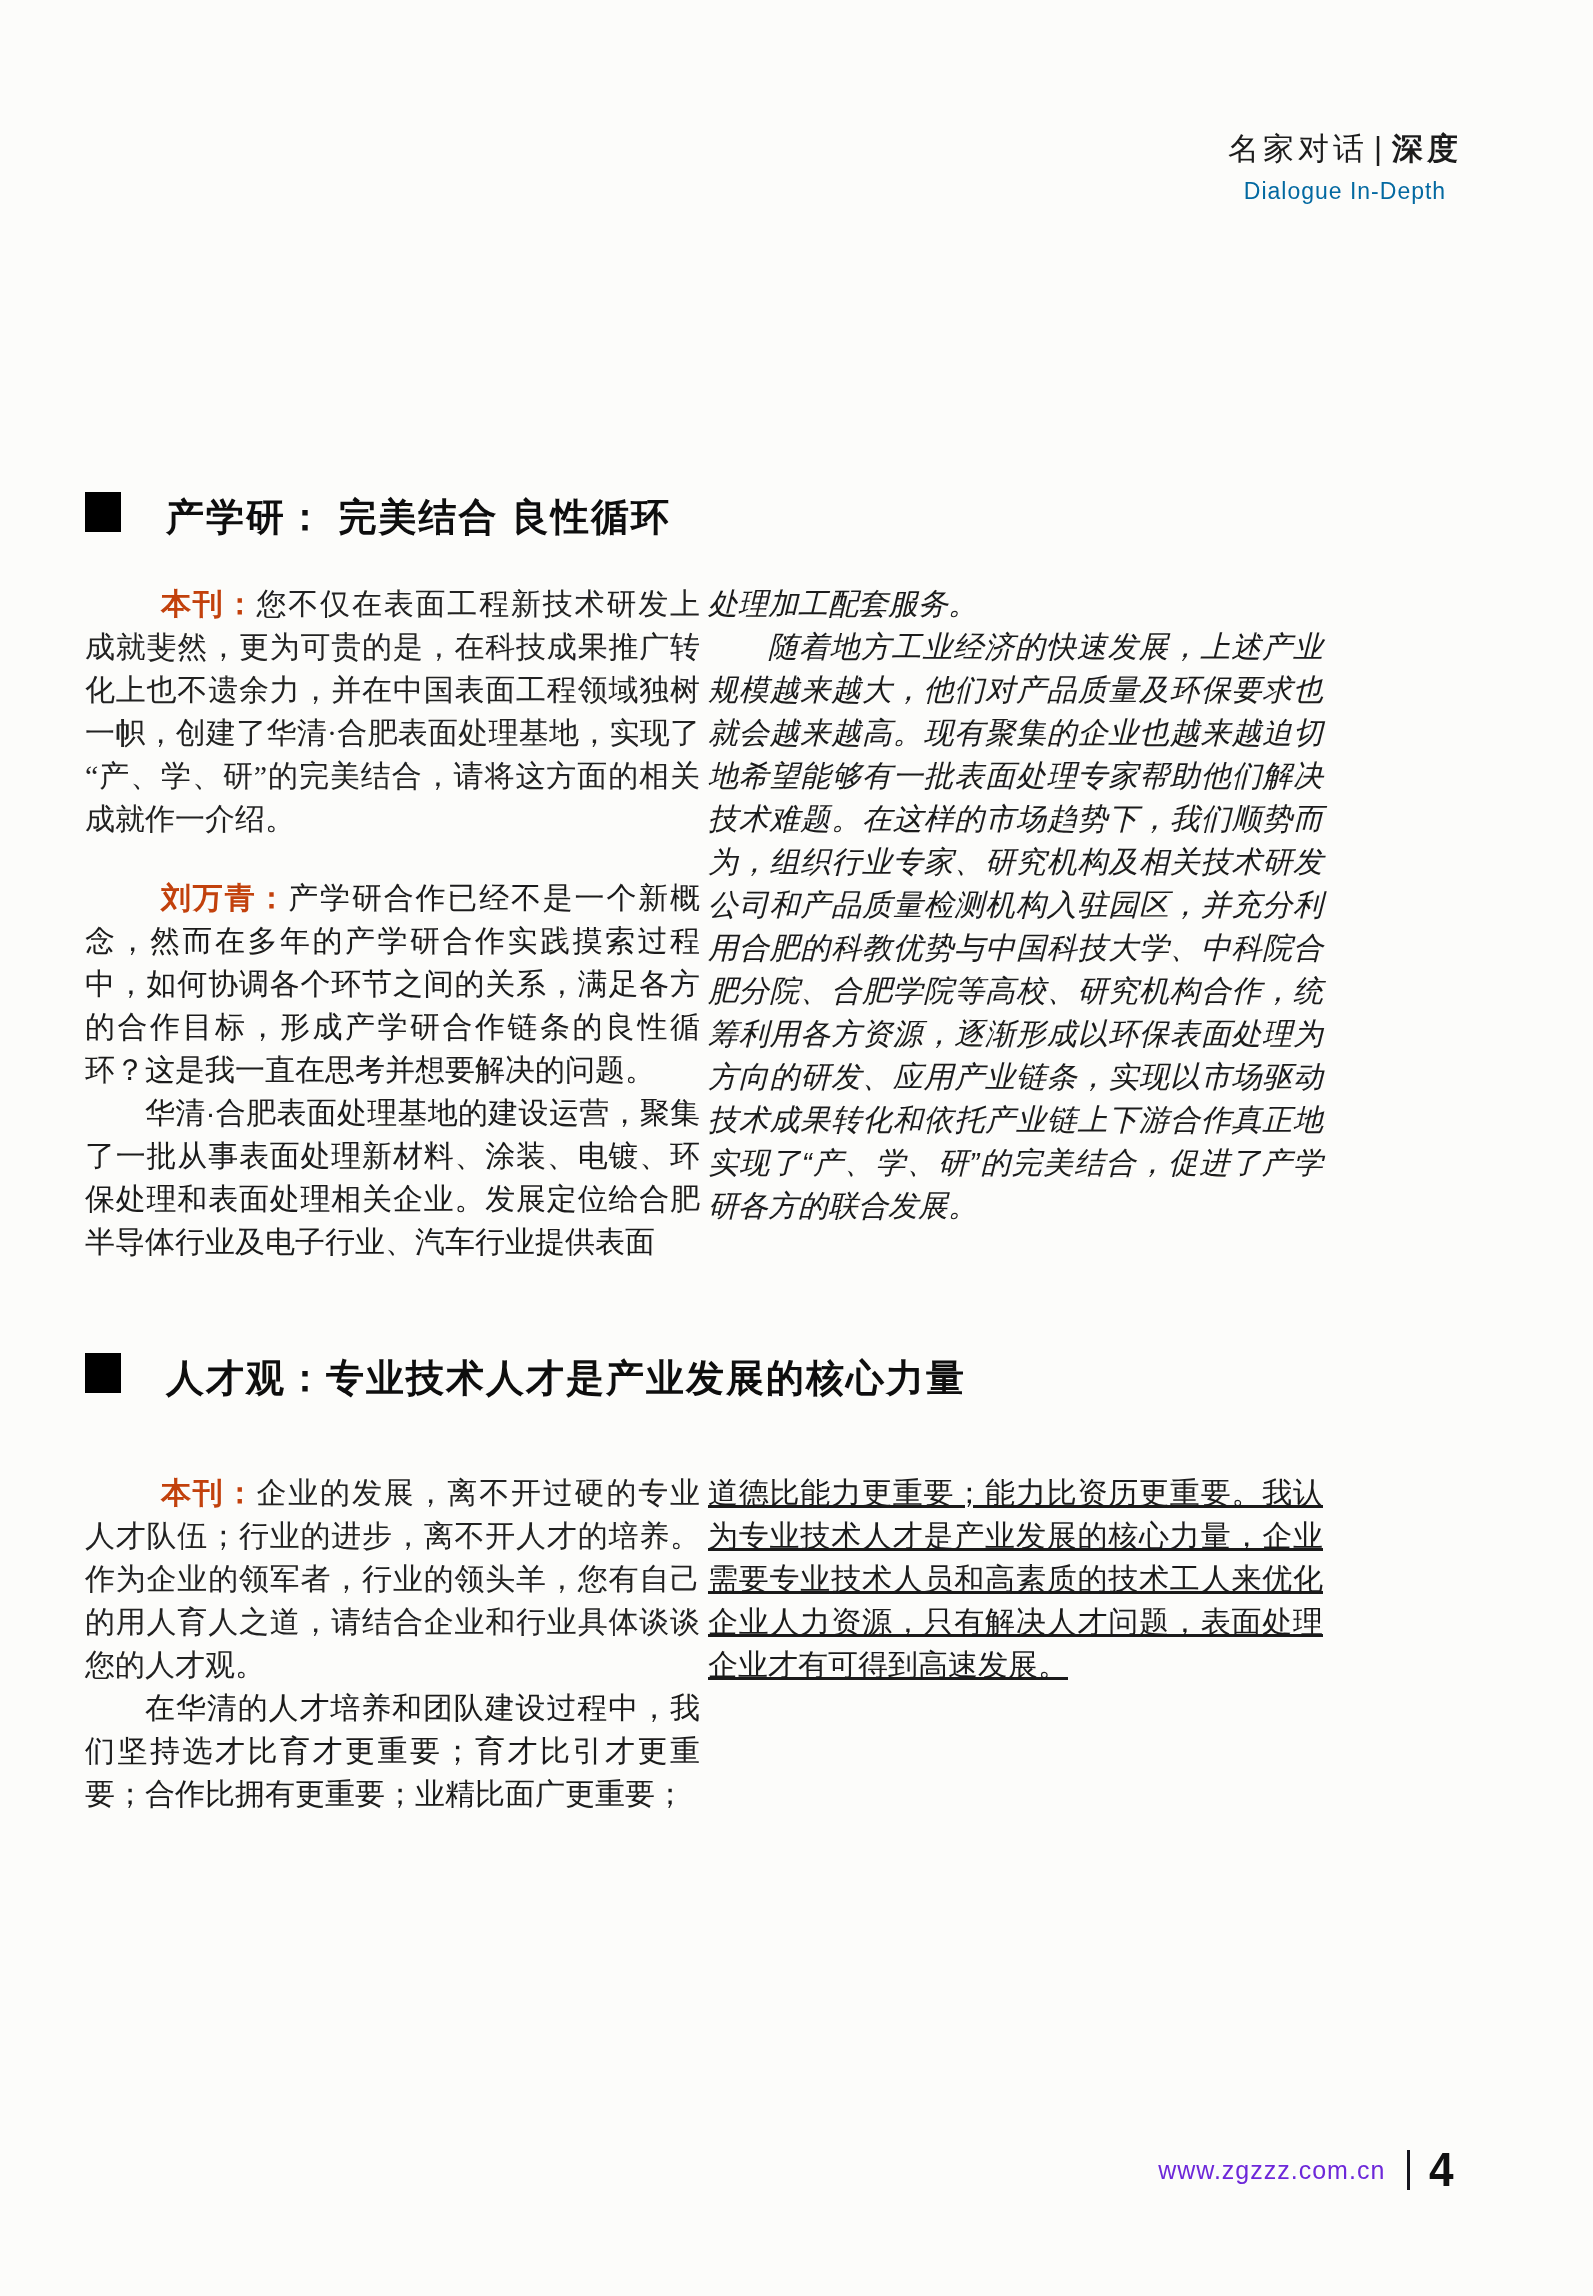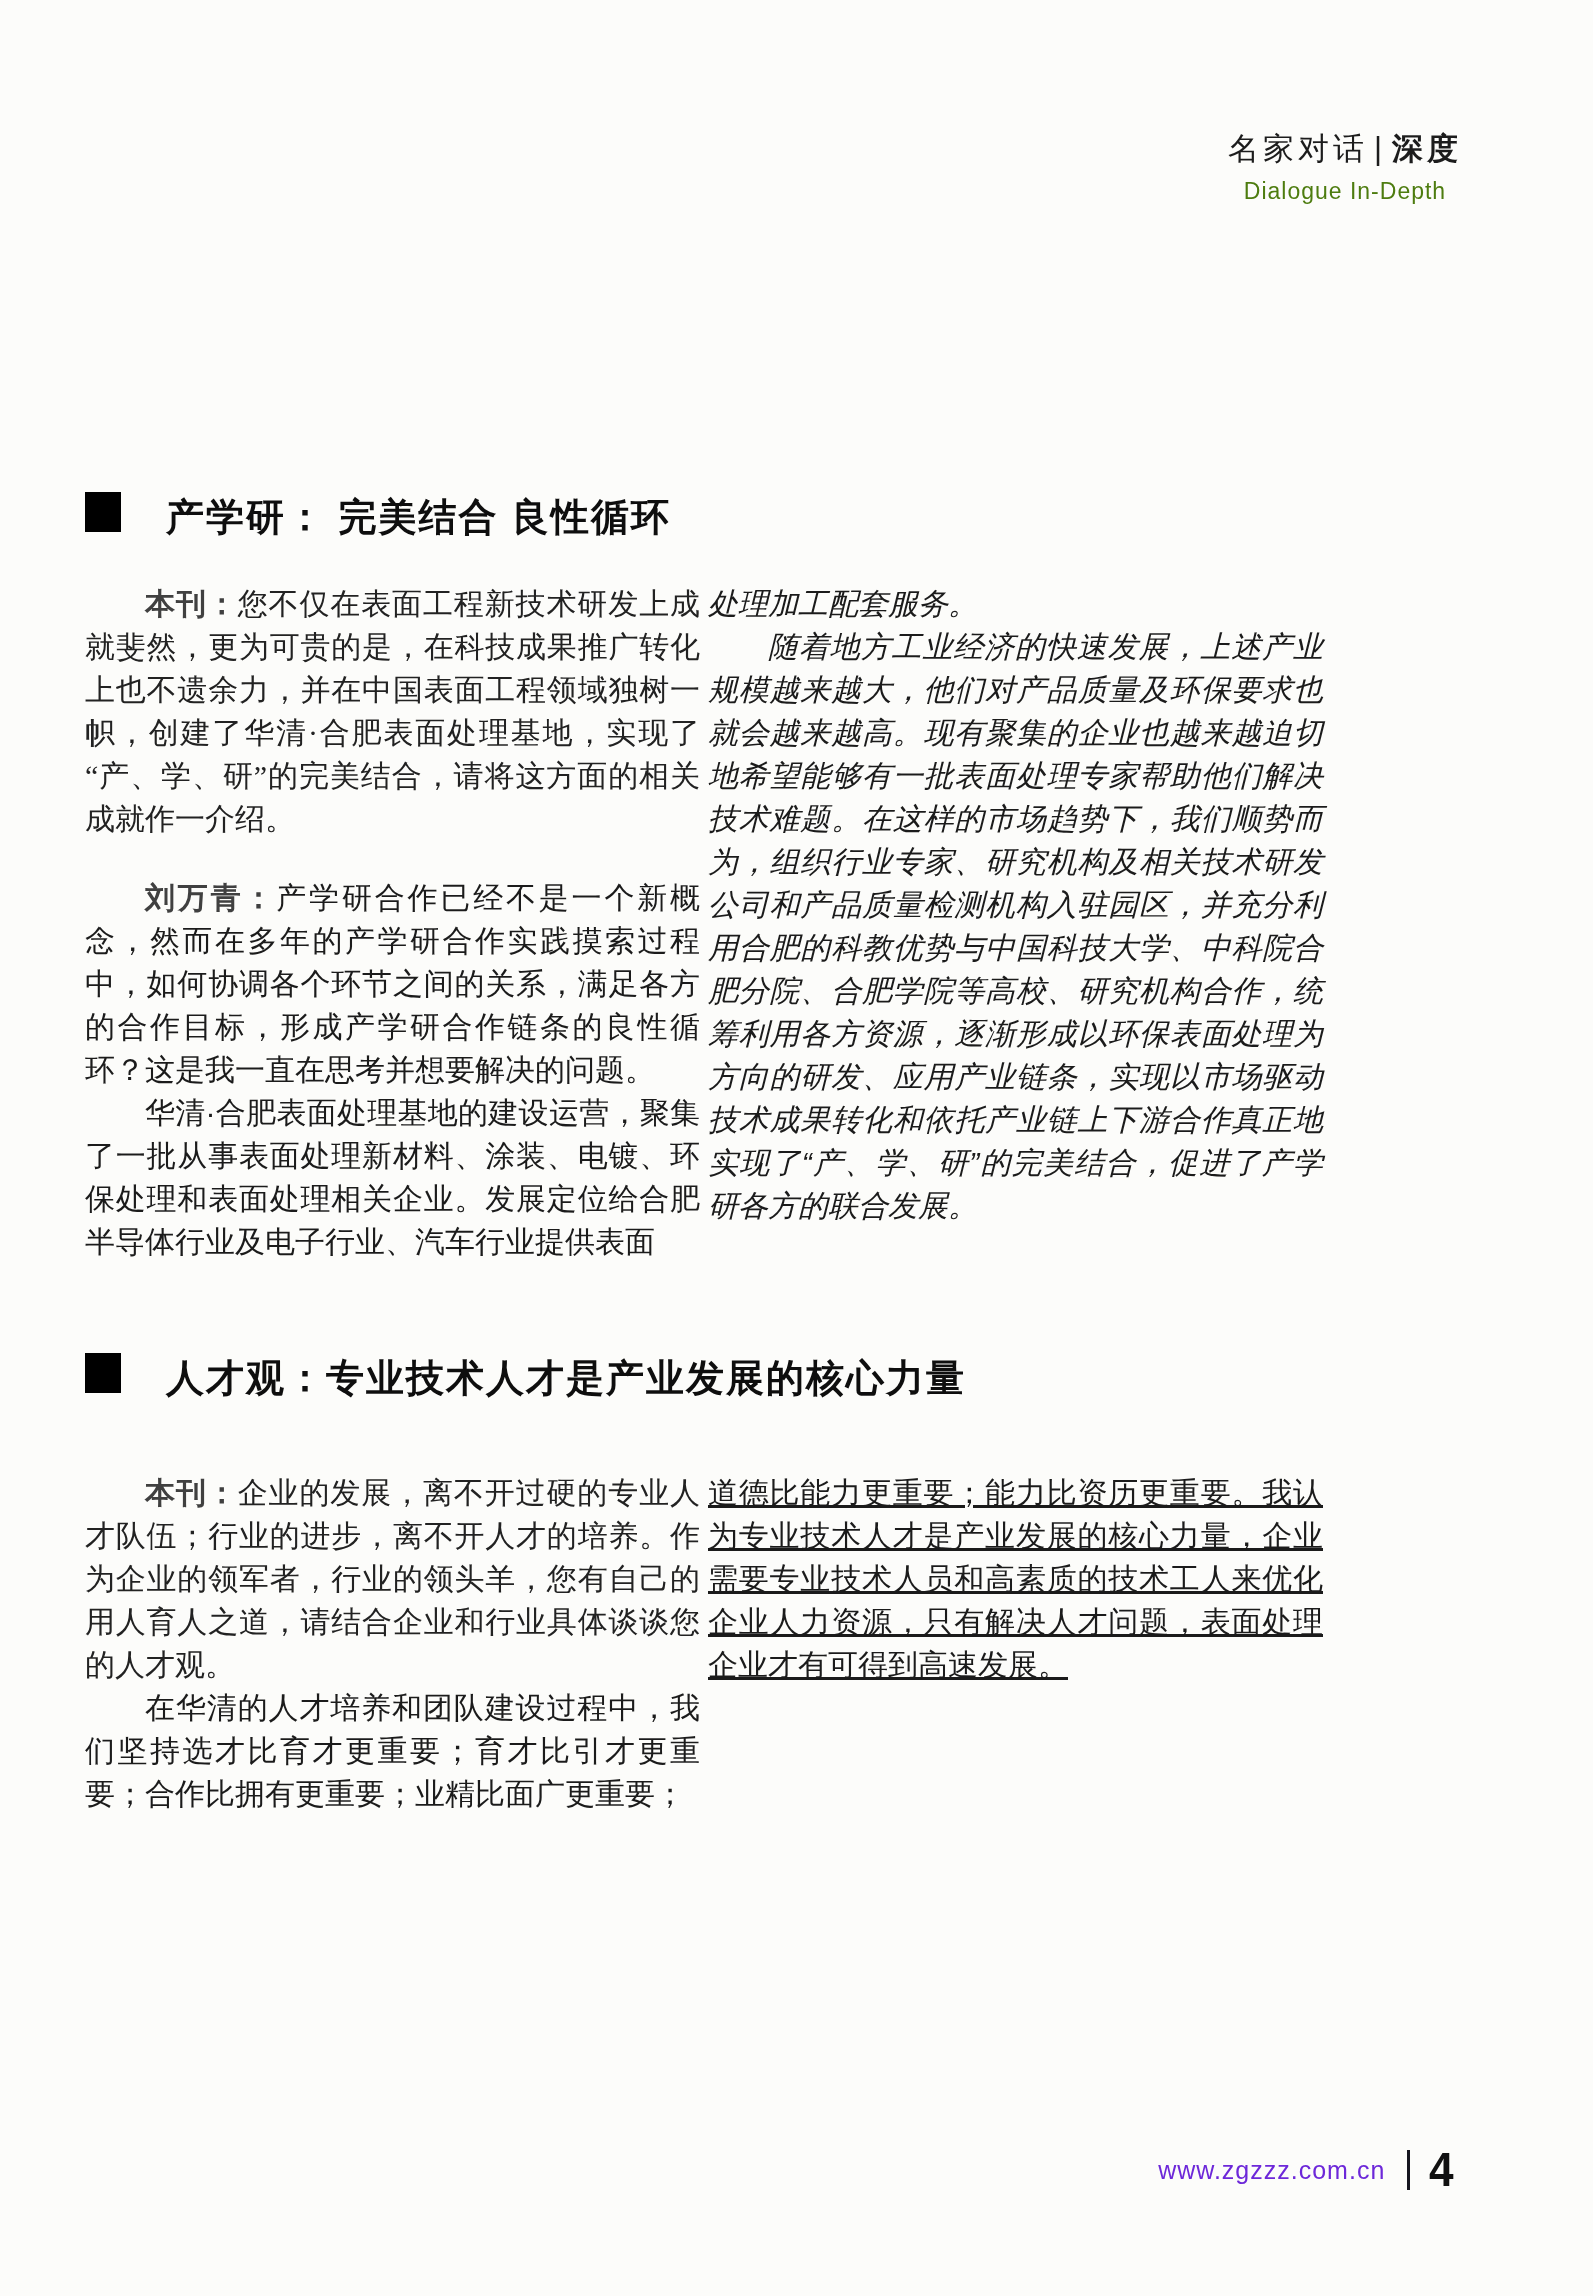--- a/index.html
+++ b/index.html
@@ -7,40 +7,40 @@
     width:1594px;height:2296px;position:relative;
     background:#fcfcfa;color:#171717;
     font-family:"Liberation Sans",sans-serif;
     overflow:hidden;
   }
   
   .page-head{position:absolute;top:128px;right:132px;text-align:center;}
   .head-zh{font-size:31px;letter-spacing:4px;white-space:nowrap;color:#1c1c1c;}
   .head-zh .divider{font-weight:300;padding:0 6px;color:#1c1c1c;}
   .head-zh .col-label{font-weight:bold;}
-  .head-en{font-size:23px;margin-top:8px;letter-spacing:1px;color:#4d7c0f;
+  .head-en{font-size:23px;margin-top:8px;letter-spacing:1px;color:#0369a1;
     font-family:"Liberation Sans",sans-serif;}
   
   .section-header{position:absolute;left:85px;display:flex;align-items:flex-start;gap:20px;}
   .sq{width:36px;height:40px;background:#000;flex:0 0 auto;margin-right:25px;}
   .section-title{font-size:38px;font-weight:bold;letter-spacing:2px;color:#0e0e0e;white-space:nowrap;}
   #sec1-header{top:492px;}
   #sec2-header{top:1353px;}
   
   .col{position:absolute;width:615px;font-size:30px;line-height:43px;
     text-align:justify;color:#1b1b1b;}
   #s1-left {left:85px; top:582px;}
   #s1-right{left:708px;top:582px;font-style:italic;}
   #s2-left {left:85px; top:1471px;}
   #s2-right{left:708px;top:1471px;text-decoration:underline;}
   .col p{margin:0;text-indent:2em;}
   .col p.cont{text-indent:0;}
   .col p.gap{margin-top:36px;}
   .q{font-family:"Liberation Serif",serif;color:#222;}
-  .speaker{font-family:"Liberation Sans",sans-serif;font-weight:bold;color:#404040;}
+  .speaker{font-family:"Liberation Sans",sans-serif;font-weight:bold;color:#c2410c;margin-left:16px;}
   
   .page-footer{position:absolute;top:2146px;right:139px;display:flex;align-items:center;}
   .site{font-size:25px;letter-spacing:1px;color:#6d28d9;}
   .foot-bar{width:3px;height:40px;background:#15151f;margin:0 18px 0 22px;}
   .page-num{font-size:48px;font-weight:bold;color:#111;line-height:1;transform:scaleX(.92);}
 </style>
 </head>
 <body>
 
 <div class="page-head">

